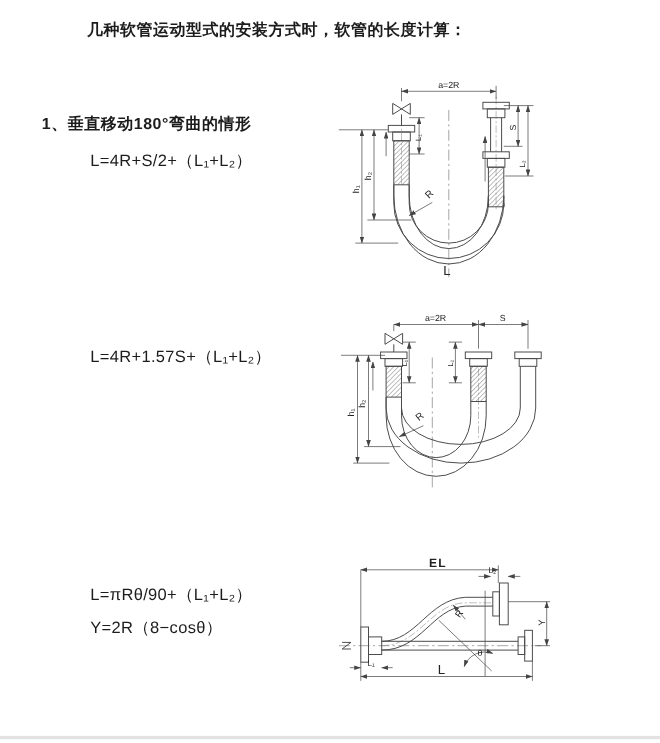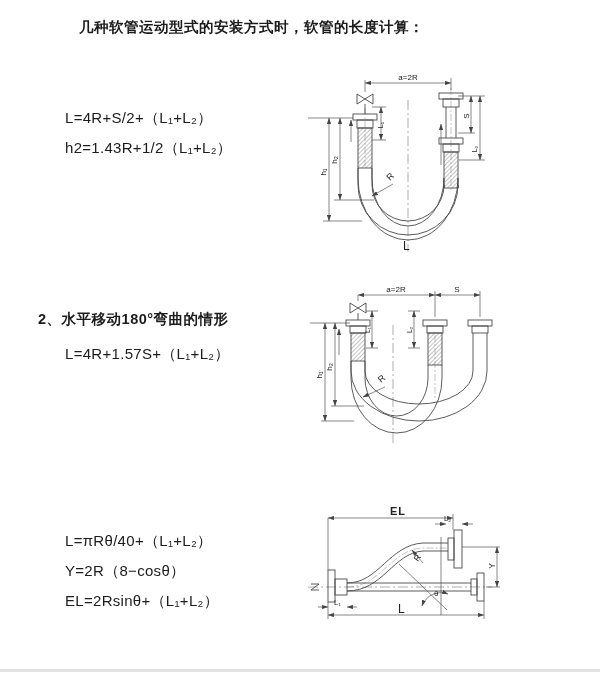--- a/index.html
+++ b/index.html
@@ -7,21 +7,21 @@
     width:600px;height:675px;position:relative;background:#ffffff;
     font-family:"Liberation Sans","DejaVu Sans",sans-serif;
     color:#1c1c1c;overflow:hidden;
   }
   .page-title{
     position:absolute;left:34px;top:18px;
     font-size:14.5px;font-weight:bold;letter-spacing:0.5px;margin-left:45px;
   }
   .sec{position:absolute;left:38px;}
   .sec .heading{font-size:14.5px;font-weight:bold;letter-spacing:0.5px;margin:0 0 10px 0;}
-  .sec .formula{font-size:15px;line-height:30px;margin-left:27px;letter-spacing:0.3px;}
+  .sec .formula{font-size:15px;line-height:30px;margin-left:44px;letter-spacing:0.3px;}
   #sec1{top:103px;}
   #sec2{top:310px;}
   #sec3{top:526px;}
   .fig{position:absolute;text-align:center;}
   #fig1{left:306px;top:70px;}
   #fig2{left:306px;top:283px;}
   #fig3{left:296px;top:502px;}
   .bottom-edge{position:absolute;left:0;top:669px;width:600px;height:3px;background:#dededee0;}
   svg{display:block;}
   svg text{font-family:"Liberation Sans","DejaVu Sans",sans-serif;fill:#222;}
@@ -29,33 +29,31 @@
   .dim{stroke:#555;stroke-width:0.7;fill:none;}
   .cl{stroke:#777;stroke-width:0.6;fill:none;stroke-dasharray:10 3 2 3;}
   .cl2{stroke:#888;stroke-width:0.5;fill:none;stroke-dasharray:7 2 2 2;}
 </style>
 </head>
 <body>
 
 <div class="page-title">几种软管运动型式的安装方式时，软管的长度计算：</div>
 
 <div class="sec" id="sec1">
+  <div class="heading">1、垂直移动180°弯曲的情形</div>
   <div class="formula">L=4R+S/2+（L₁+L₂）</div>
-  <div class="formula">h2=1.43R+1/2（L₁+L₂）</div>
 </div>
 
 <div class="sec" id="sec2">
-  <div class="heading">2、水平移动180°弯曲的情形</div>
   <div class="formula">L=4R+1.57S+（L₁+L₂）</div>
 </div>
 
 <div class="sec" id="sec3">
-  <div class="formula">L=πRθ/40+（L₁+L₂）</div>
+  <div class="formula">L=πRθ/90+（L₁+L₂）</div>
   <div class="formula">Y=2R（8−cosθ）</div>
-  <div class="formula">EL=2Rsinθ+（L₁+L₂）</div>
 </div>
 
 <div class="fig" id="fig1">
 <svg width="290" height="195" viewBox="0 0 290 195">
   <defs>
     <marker id="ma" markerWidth="9" markerHeight="6" refX="8.5" refY="3" orient="auto-start-reverse">
       <path d="M0,0 L9,3 L0,6 Z" fill="#444"></path>
     </marker>
     <pattern id="pa" width="3" height="3" patternUnits="userSpaceOnUse" patternTransform="rotate(45)">
       <line x1="0" y1="0" x2="0" y2="3" stroke="#8a8a8a" stroke-width="1"></line>

